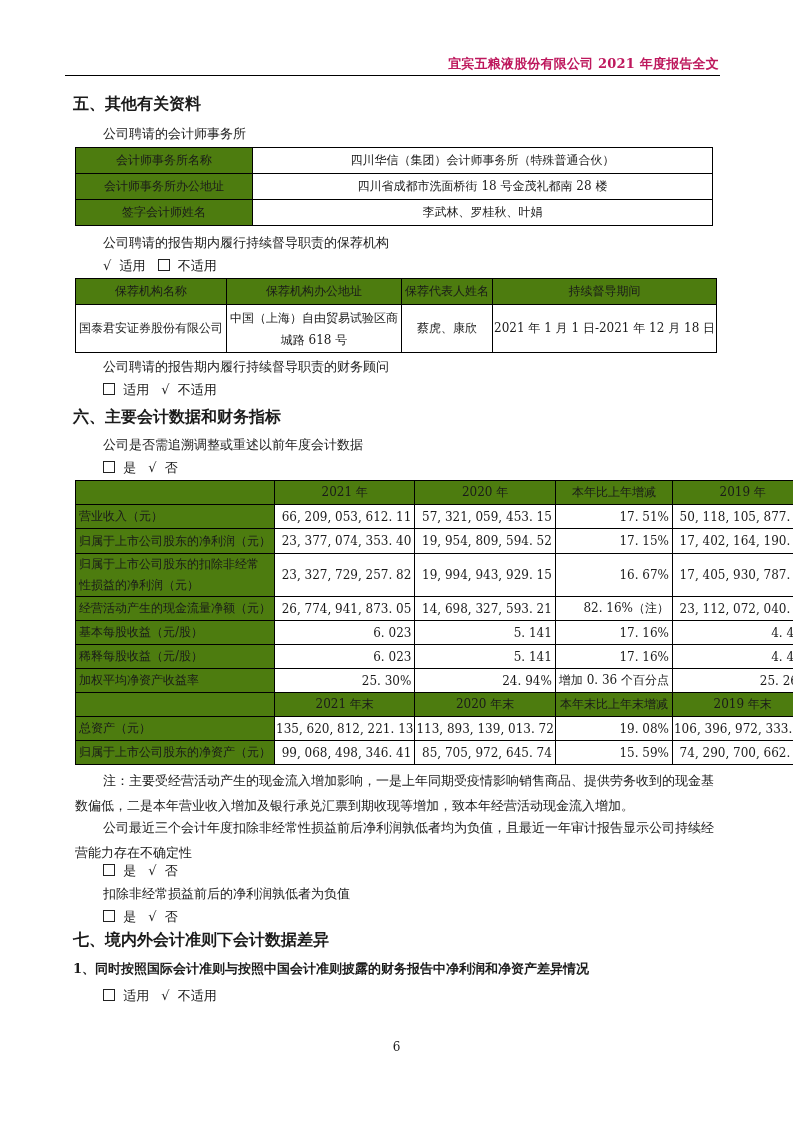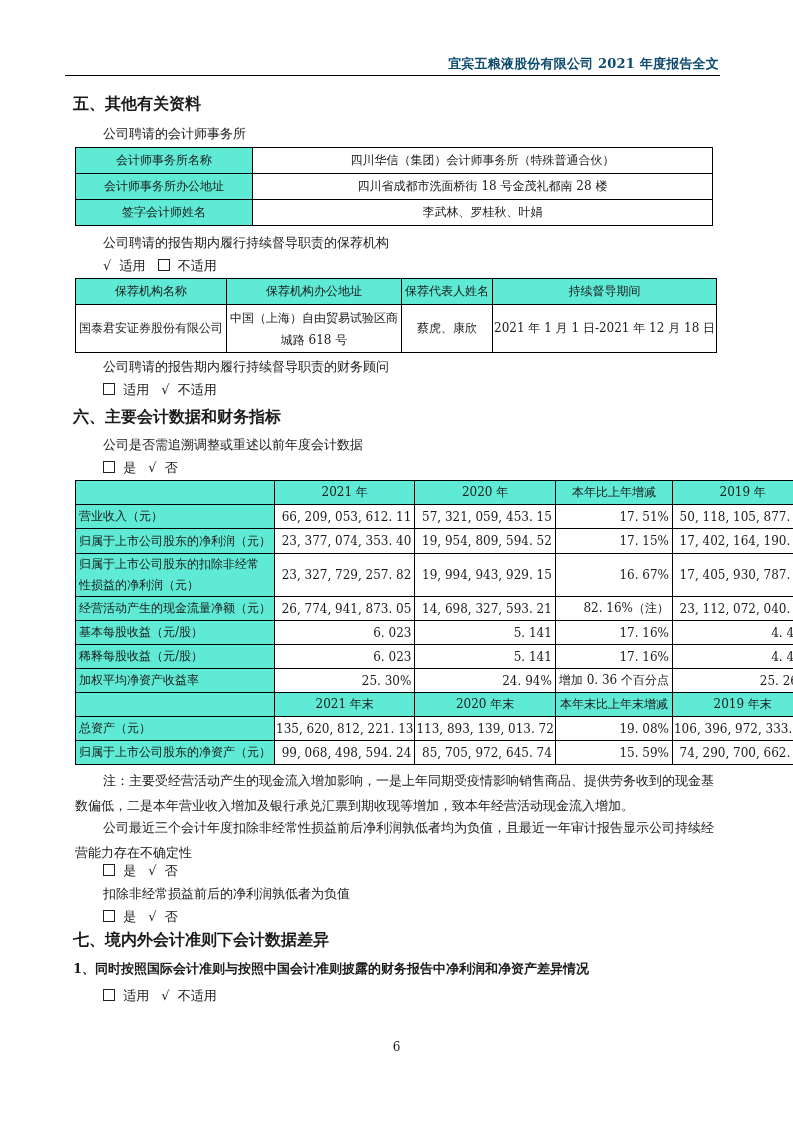--- a/index.html
+++ b/index.html
@@ -1,27 +1,27 @@
 <!DOCTYPE html>
 <html><head>
 <meta charset="utf-8">
 <style>
   html, body { margin:0; padding:0; background:#ffffff; }
   body { width:793px; height:1122px; position:relative; overflow:hidden;
          font-family:"DejaVu Serif","Liberation Serif",serif; color:#1a1a1a; }
   .abs { position:absolute; }
-  .hdr-title { right:74px; top:55px; font-size:13px; font-weight:bold; color:#0c4a6e; letter-spacing:0.2px; }
+  .hdr-title { right:74px; top:55px; font-size:13px; font-weight:bold; color:#be185d; letter-spacing:0.2px; }
   .hdr-rule { left:65px; top:75px; width:655px; height:0; border-top:1.2px solid #000; }
   .h1 { font-size:16px; font-weight:bold; left:73px; }
   .h2 { font-size:13px; font-weight:bold; left:73px; }
   .p { font-size:13px; left:103px; }
   .pfull { font-size:13px; left:75px; width:650px; line-height:25px; text-indent:28px; }
   table { border-collapse:collapse; position:absolute; font-size:12px; }
   td { border:1px solid #000; padding:0 3px; white-space:nowrap; }
-  .gray { background:#5eead4; }
+  .gray { background:#4d7c0f; }
   .c { text-align:center; }
   .r { text-align:right; }
   .l { text-align:left; }
   .box { display:inline-block; width:10px; height:10px; border:1px solid #222; vertical-align:-1px; margin-right:4px; }
   .tick { margin-right:4px; }
   .opt-gap { margin-right:8px; }
   .pagenum { left:0; width:793px; top:1040px; text-align:center; font-size:12px; }
 </style>
 </head>
 <body>
@@ -164,21 +164,21 @@
   </tr>
   <tr style="height:24px;">
     <td class="gray l">总资产（元）</td>
     <td class="r" style="padding:0 1px;">135, 620, 812, 221. 13</td>
     <td class="r" style="padding:0 1px;">113, 893, 139, 013. 72</td>
     <td class="r">19. 08%</td>
     <td class="r" style="padding:0 1px;">106, 396, 972, 333. 66</td>
   </tr>
   <tr style="height:24px;">
     <td class="gray l">归属于上市公司股东的净资产（元）</td>
-    <td class="r">99, 068, 498, 594. 24</td>
+    <td class="r">99, 068, 498, 346. 41</td>
     <td class="r">85, 705, 972, 645. 74</td>
     <td class="r">15. 59%</td>
     <td class="r">74, 290, 700, 662. 22</td>
   </tr>
 </tbody>
   </table>
 
 <div class="abs pfull" style="top:768px;">注：主要受经营活动产生的现金流入增加影响，一是上年同期受疫情影响销售商品、提供劳务收到的现金基数偏低，二是本年营业收入增加及银行承兑汇票到期收现等增加，致本年经营活动现金流入增加。</div>
 <div class="abs pfull" style="top:815px;">公司最近三个会计年度扣除非经常性损益前后净利润孰低者均为负值，且最近一年审计报告显示公司持续经营能力存在不确定性</div>
 <div class="abs p" style="top:862px;">

